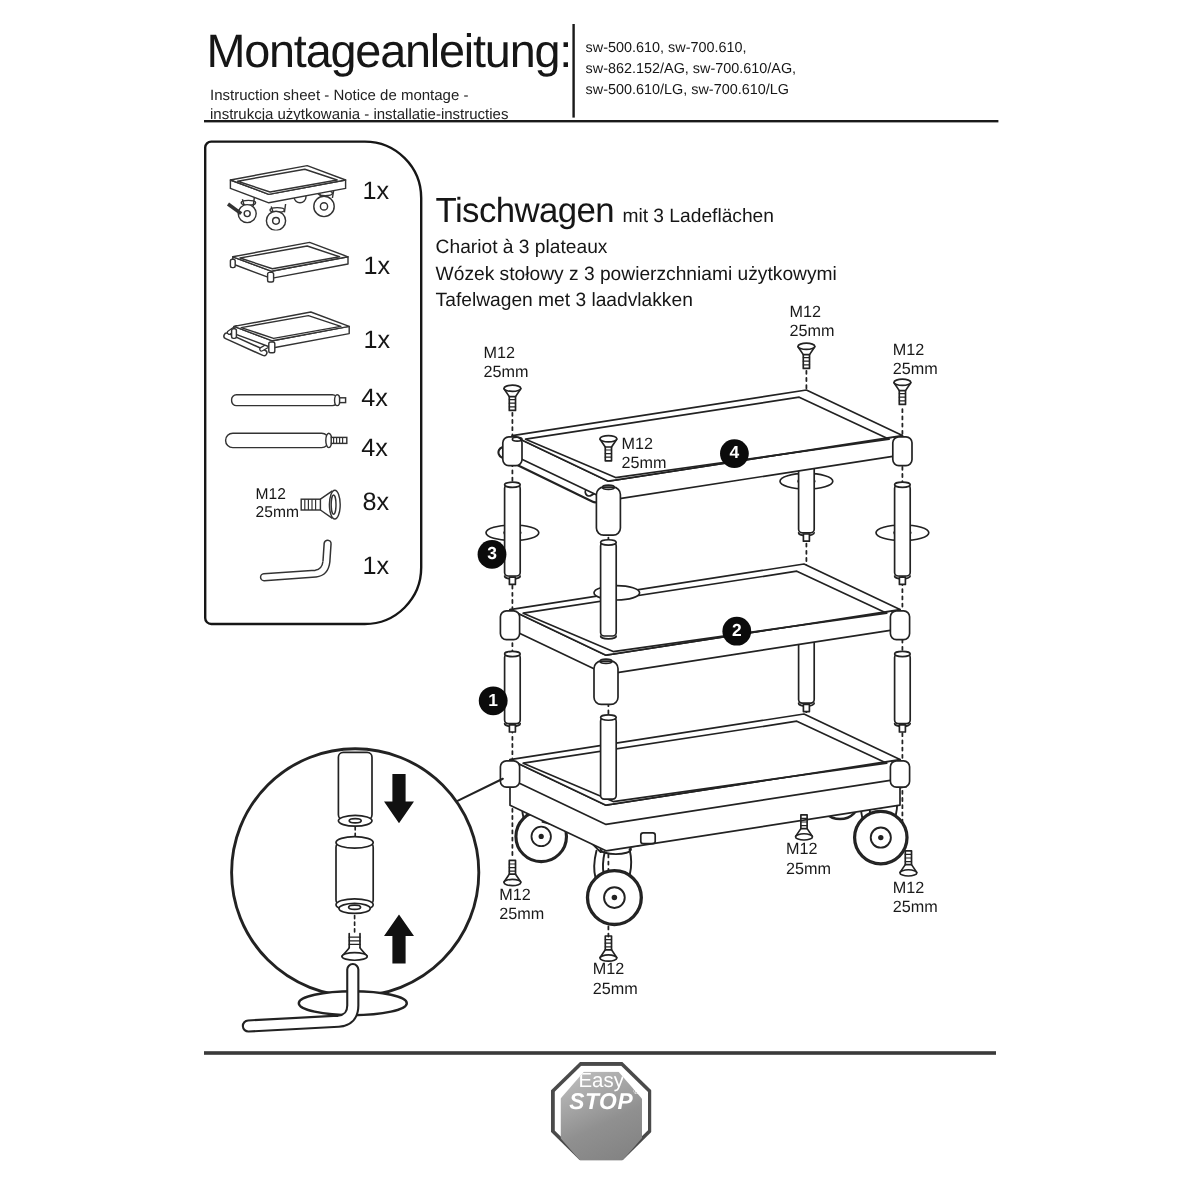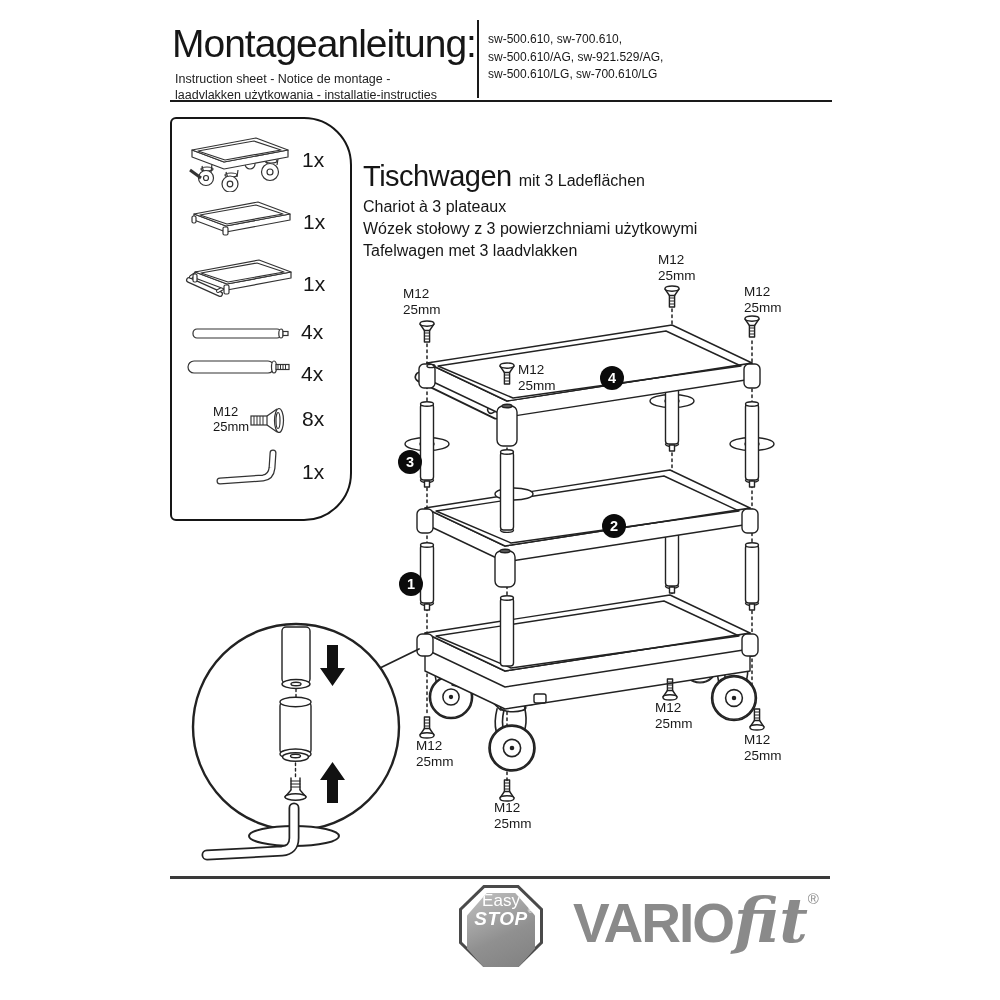--- a/index.html
+++ b/index.html
@@ -205,25 +205,25 @@
       </g>
       <path d="M327,803 L338,803 L338,780 L345,780 L332.5,762 L320,780 L327,780 Z" fill="#111" stroke="none"></path>
       <ellipse cx="294" cy="836" rx="45" ry="10" fill="#fff" stroke-width="2"></ellipse>
       <path d="M294,808 L294,838 Q294,850 282,851 L207,855" stroke-width="11"></path>
       <path d="M294,808 L294,838 Q294,850 282,851 L207,855" stroke="#fff" stroke-width="7.5"></path>
     </g>
   </svg>
 
   <div class="abs main-title">Montageanleitung:</div>
   <div class="abs sub1">Instruction sheet - Notice de montage  -</div>
-  <div class="abs sub2">laadvlakken użytkowania - installatie-instructies</div>
+  <div class="abs sub2">instrukcja użytkowania - installatie-instructies</div>
   <div class="abs vdivider"></div>
   <div class="abs models">
     <div>sw-500.610, sw-700.610,</div>
-    <div>sw-500.610/AG, sw-921.529/AG,</div>
+    <div>sw-862.152/AG, sw-700.610/AG,</div>
     <div>sw-500.610/LG, sw-700.610/LG</div>
   </div>
   <div class="abs hrule-top"></div>
 
   <div class="abs prod">
     <div class="prod-line1">
       <span class="prod-de">Tischwagen</span>
       <span class="prod-de-suffix">mit 3 Ladeflächen</span>
     </div>
     <div class="prod-lang">Chariot à 3 plateaux</div>
@@ -352,19 +352,14 @@
 
   <div class="abs easystop oct">
     <div class="ring oct"></div>
     <div class="core oct">
       <span class="easy-t">Easy</span>
       <span class="stop-t">STOP</span>
     </div>
     <span class="easy-reg">®</span>
   </div>
 
-  <div class="abs brand">
-    <span class="brand-bold">VARIO</span>
-    <span class="brand-it">fit</span>
-    <span class="brand-reg">®</span>
-  </div>
 
 </div>
 
 </body></html>

